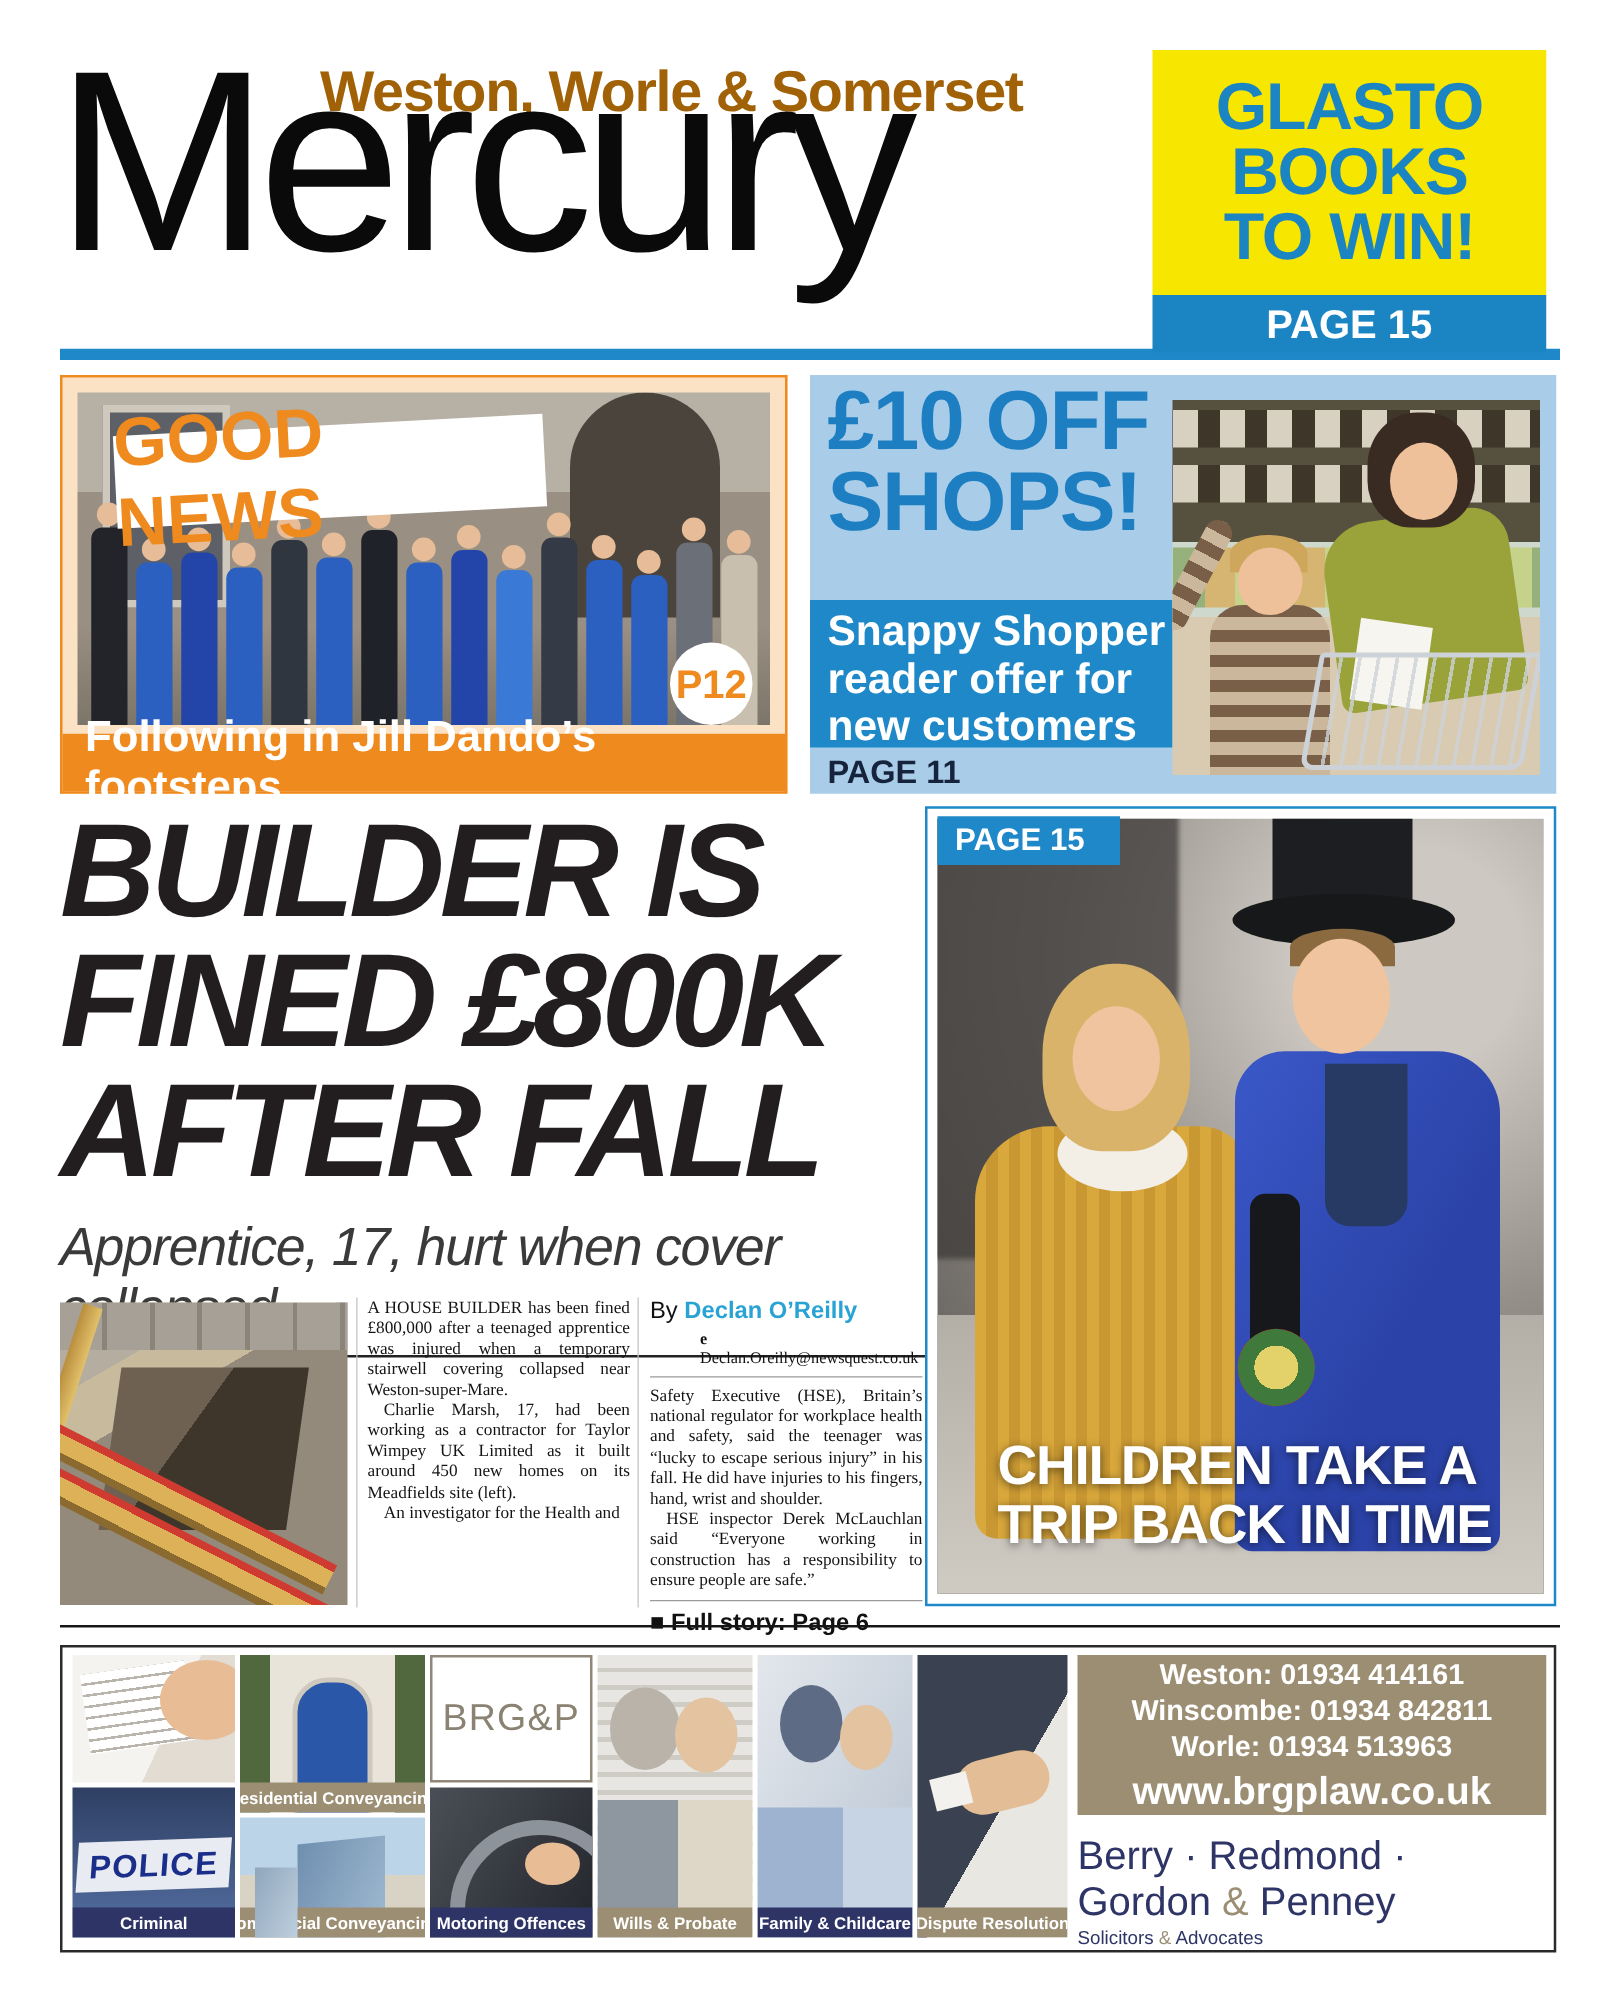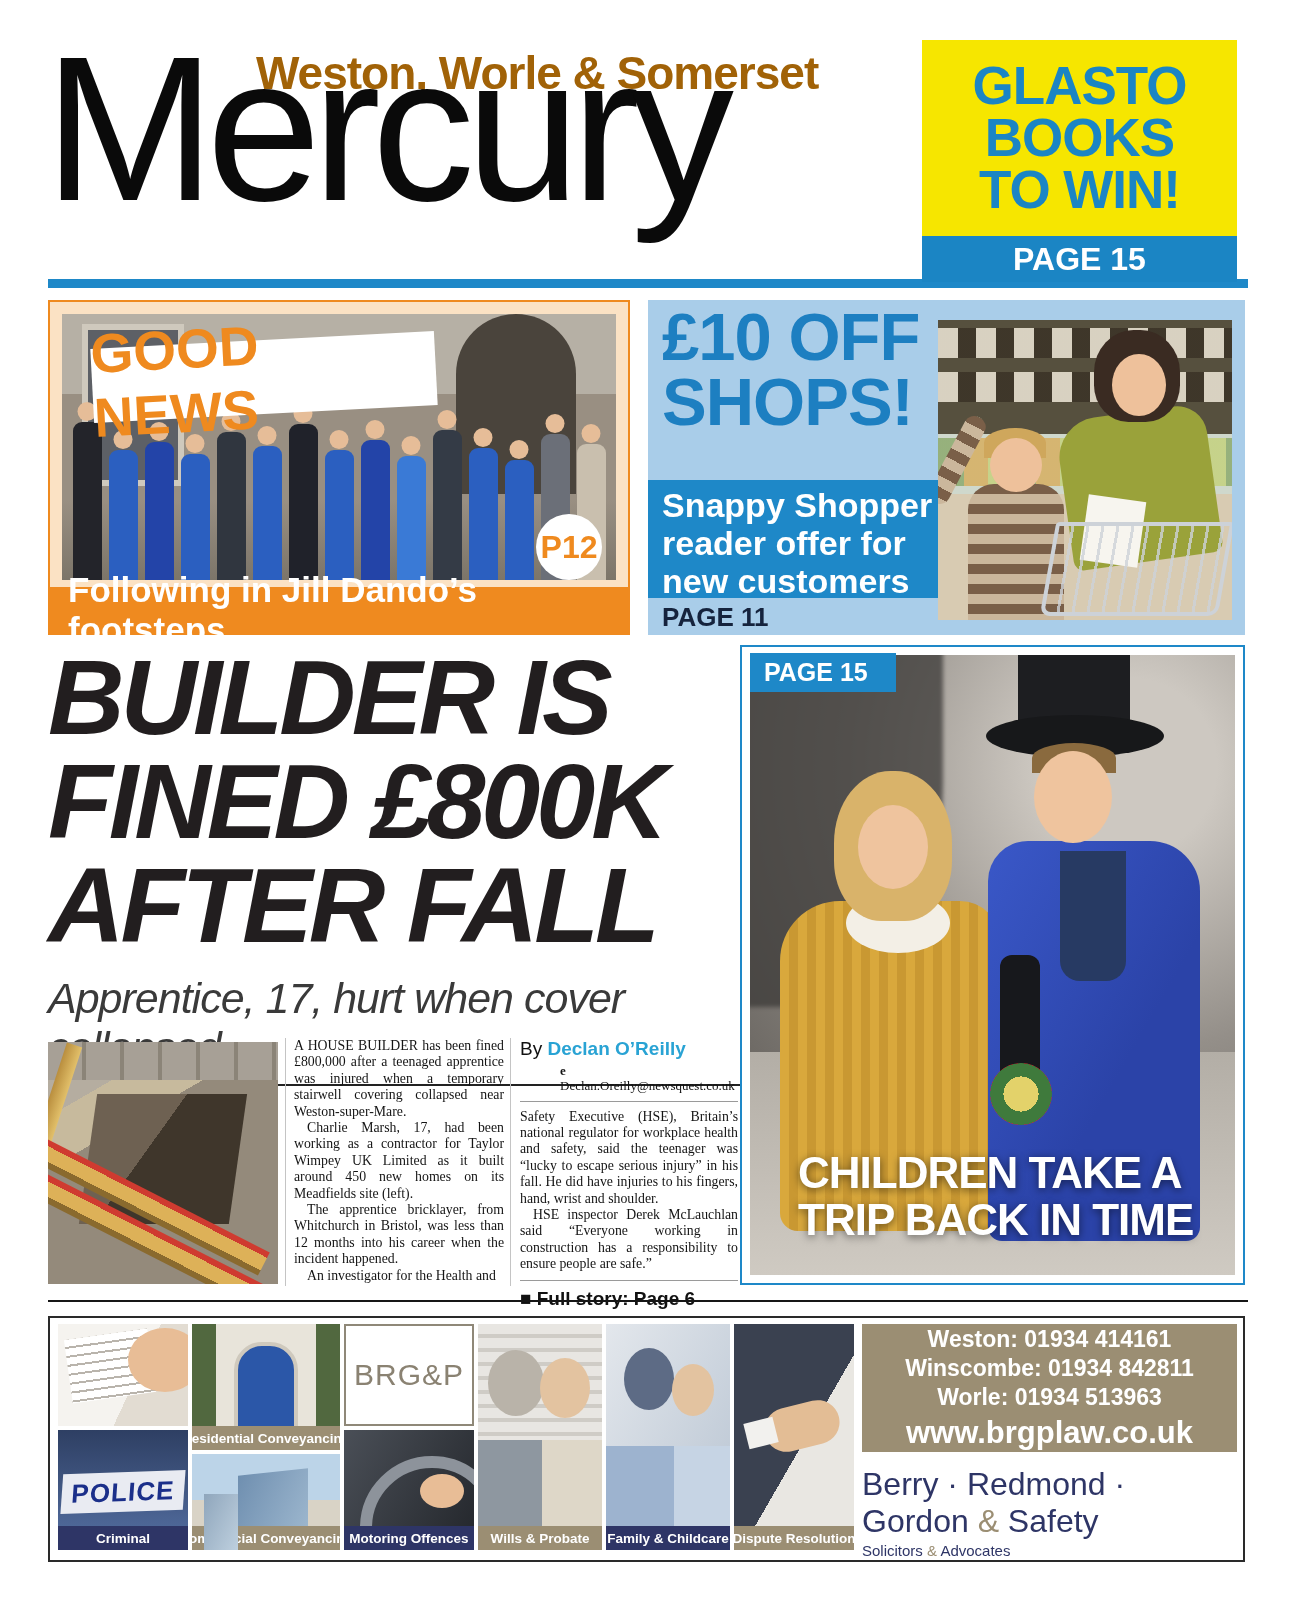--- a/index.html
+++ b/index.html
@@ -271,21 +271,20 @@
       <div class="sp-b3"></div>
       <div class="sp-beam sp-b1"></div>
       <div class="sp-beam sp-b2"></div>
     </div>
     <div class="col-rule cr1"></div>
     <div class="col-rule cr2"></div>
 
     <div class="story-col col1">
       <p>A HOUSE BUILDER has been fined £800,000 after a teenaged apprentice was injured when a temporary stairwell covering collapsed near Weston-super-Mare.</p>
       <p>Charlie Marsh, 17, had been working as a contractor for Taylor Wimpey UK Limited as it built around 450 new homes on its Meadfields site (left).</p>
-      <p>The apprentice bricklayer, from Whitchurch in Bristol, was less than 12 months into his career when the incident happened.</p>
       <p>An investigator for the Health and</p>
     </div>
 
     <div class="story-col col2">
       <div class="byline"><span>By </span><b>Declan O’Reilly</b></div>
       <div class="byline-email"><b>e </b><span>Declan.Oreilly@newsquest.co.uk</span></div>
       <div class="thin-rule"></div>
       <p>Safety Executive (HSE), Britain’s national regulator for workplace health and safety, said the teenager was “lucky to escape serious injury” in his fall. He did have injuries to his fingers, hand, wrist and shoulder.</p>
       <p>HSE inspector Derek McLauchlan said “Everyone working in construction has a responsibility to ensure people are safe.”</p>
       <div class="thin-rule"></div>
@@ -361,20 +360,20 @@
         <div class="tile-label lbl-taupe">Dispute Resolution</div>
       </div>
 
       <div class="ad-contact" style="left:806px;top:0;width:375px;height:128px;">
         <div class="ad-phone">Weston: 01934 414161</div>
         <div class="ad-phone">Winscombe: 01934 842811</div>
         <div class="ad-phone">Worle: 01934 513963</div>
         <div class="ad-site">www.brgplaw.co.uk</div>
       </div>
       <div class="ad-firm" style="left:806px;top:142px;">
-        <div class="firm-name"><span>Berry · Redmond · Gordon </span><span class="amp">&amp;</span><span> Safety</span></div>
+        <div class="firm-name"><span>Berry · Redmond · Gordon </span><span class="amp">&amp;</span><span> Penney</span></div>
         <div class="firm-sub"><span>Solicitors </span><span class="amp2">&amp;</span><span> Advocates</span></div>
       </div>
 
     </div>
   </div>
 
 </div>
 
 </body></html>

